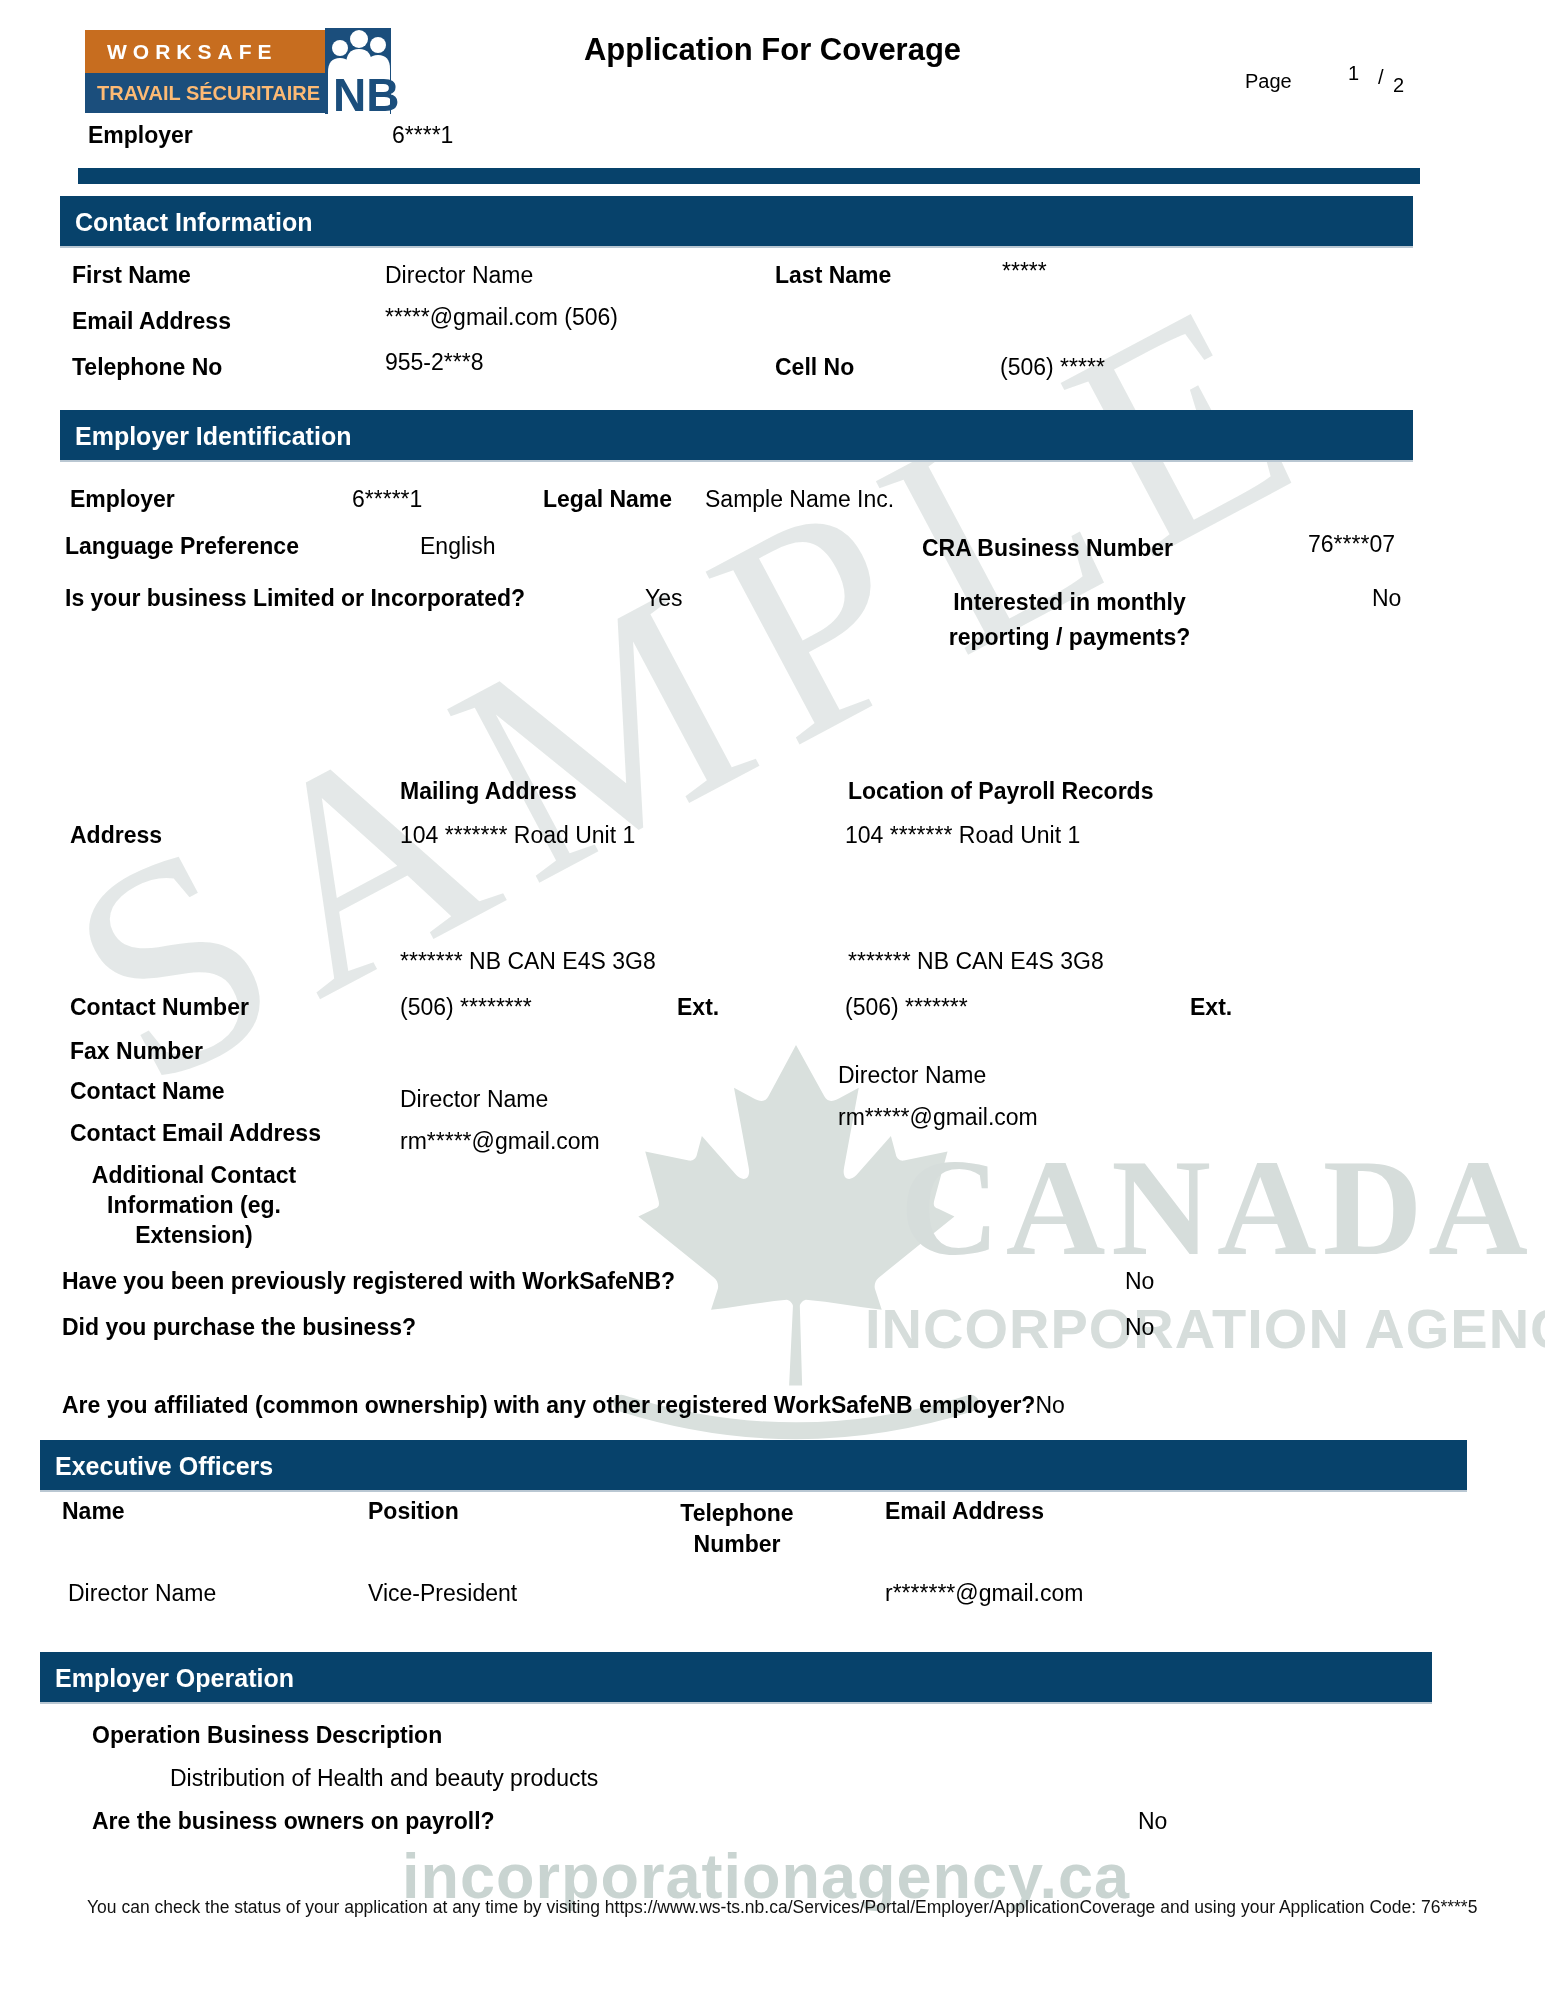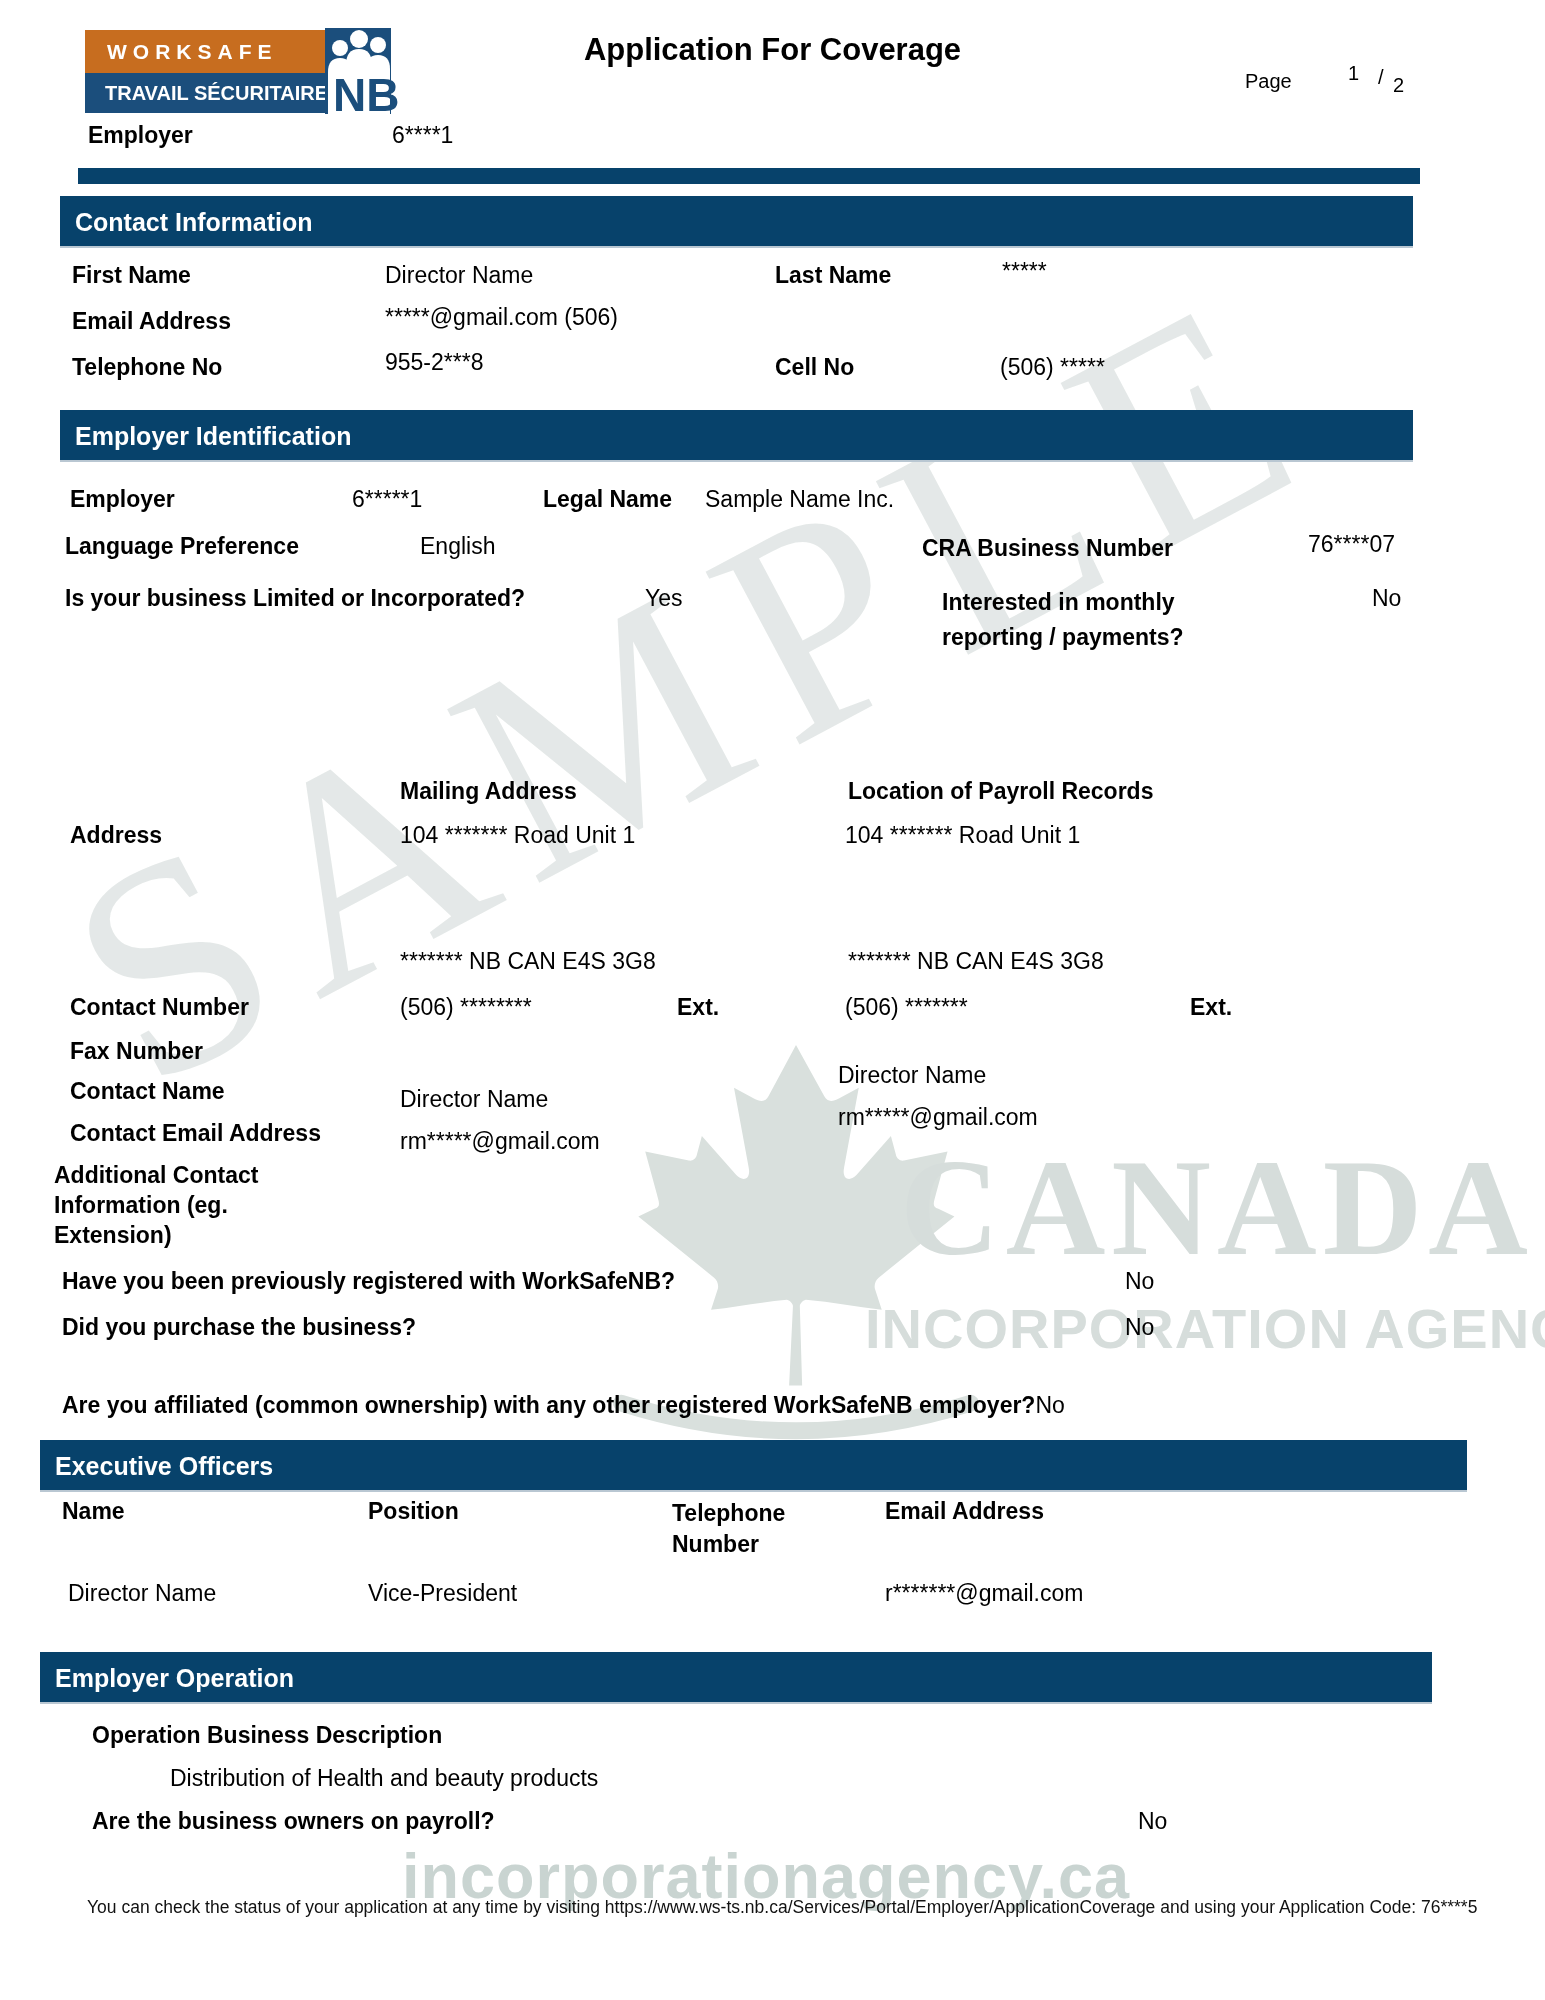--- a/index.html
+++ b/index.html
@@ -1,41 +1,41 @@
 <!DOCTYPE html>
 <html style="--bar_navy: #07426b; --logo_orange: #c76d1f; --logo_blue: #1b4e7c; --watermark_gray: #d6dddb; --watermark_light: #e0e5e4; --site_gray: #c9d4d1;"><head>
 <meta charset="utf-8">
 <style>
   html,body{margin:0;padding:0;background:#fff;}
   .page{position:relative;width:1545px;height:2000px;background:#fff;
         font-family:"Liberation Sans",sans-serif;color:#000;overflow:hidden;}
   .abs{position:absolute;}
   .txt{font-size:23px;white-space:nowrap;}
-  .lbl{font-weight:bold;}
+  .lbl{font-weight:bold;text-align:center;}
   .bar{background:var(--bar_navy);color:#fff;font-weight:bold;font-size:25px;
        height:52px;line-height:52px;padding-left:15px;box-sizing:border-box;
        border-bottom:2px solid #b9c7d2;}
   .wrap{white-space:normal;}
   
   .wm-sample{font-family:"Liberation Serif",serif;font-size:300px;font-weight:normal;
              letter-spacing:26px;color:var(--watermark_light);opacity:.85;
              transform:rotate(-28deg);transform-origin:0 50%;white-space:nowrap;}
   .wm-canada{font-family:"Liberation Serif",serif;font-weight:bold;font-size:138px;
              letter-spacing:6px;color:var(--watermark_gray);white-space:nowrap;text-align:center;}
   .wm-agency{font-weight:bold;font-size:56px;letter-spacing:1px;
              color:var(--watermark_gray);white-space:nowrap;}
   .wm-site{font-weight:bold;font-size:63px;letter-spacing:1px;
            color:var(--site_gray);white-space:nowrap;}
   
   .logo-band-orange{background:var(--logo_orange);color:#fff;font-weight:bold;
                     font-size:21px;letter-spacing:6px;line-height:43px;
                     padding-left:22px;box-sizing:border-box;}
-  .logo-band-blue{background:var(--logo_blue);color:#ffffff;font-weight:bold;
+  .logo-band-blue{background:var(--logo_blue);color:#fdba74;font-weight:bold;
                   font-size:20px;letter-spacing:0px;line-height:40px;
-                  padding-left:20px;box-sizing:border-box;white-space:nowrap;}
+                  padding-left:12px;box-sizing:border-box;white-space:nowrap;}
   .logo-nb{background:var(--logo_blue);}
   .logo-nb-text{position:absolute;left:8px;bottom:-4px;font-weight:bold;font-size:46px;
                 color:var(--logo_blue);line-height:1;}
   .footer-text{font-size:17.5px;line-height:22px;color:#111;}
 </style>
 </head>
 <body>
 
 <div class="page">
 

